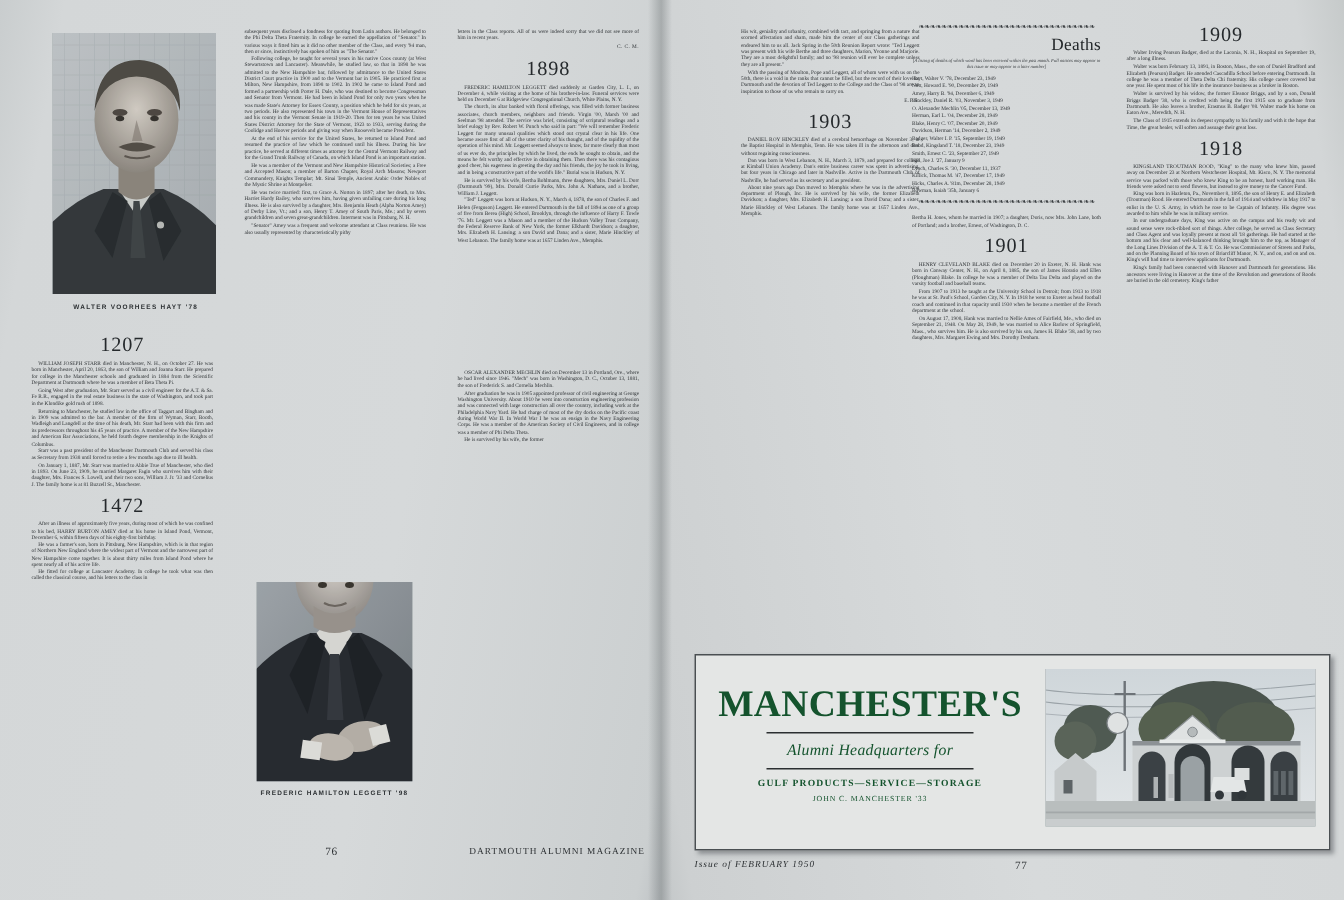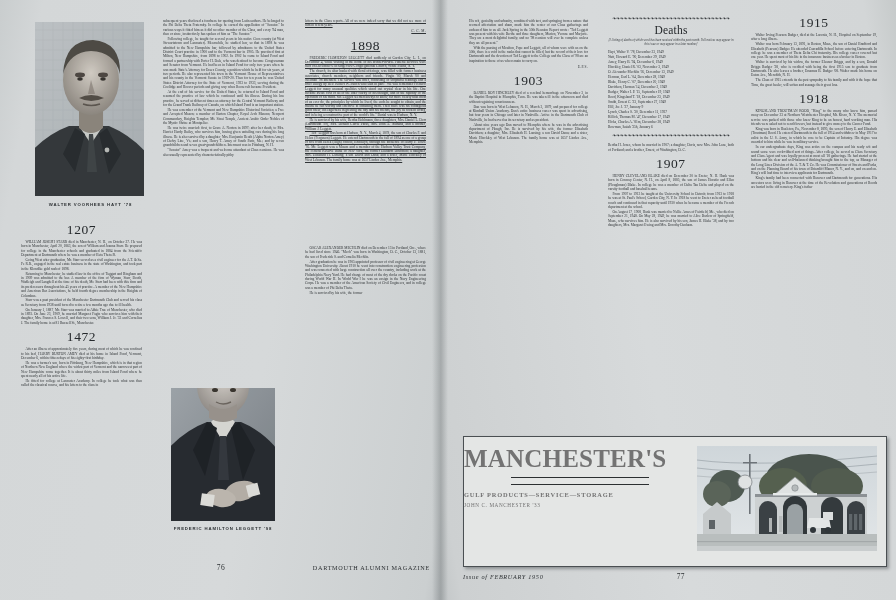--- a/index.html
+++ b/index.html
@@ -75,21 +75,21 @@
     text-align: center;
     font-size: 4.3px;
     letter-spacing: 0.85px;
     color: #2c3033;
     font-family: "Liberation Sans", sans-serif;
     font-weight: bold;
   }
 
   
   .deaths-head {
-    text-align: center;
+    text-align: right;
     font-size: 11.5px;
     color: #23272a;
     margin: 1px 0 2px 0;
     letter-spacing: 0.2px;
   }
   .deaths-rule {
     font-size: 5px;
     letter-spacing: -0.4px;
     color: #3a3e41;
     text-align: center;
@@ -115,22 +115,22 @@
 
   
   .ad {
     position: absolute;
     left: 463px; top: 436px; width: 424px; height: 131px;
     background: #e4e6e5;
     border: 1.2px solid #4a4f52;
     box-shadow: 2px 2px 3px rgba(60,65,68,0.45);
   }
   .ad-left {
-    position: absolute; left: 0; top: 0; width: 232px; height: 100%;
-    color: #737373;
+    position: absolute; left: 0; top: 11px; width: 232px; height: 100%;
+    text-align: center; color: #14532d;
   }
   .ad-title {
     font-size: 25px; font-weight: bold; letter-spacing: 0.2px;
     margin-top: 9px; line-height: 1; font-family: "Liberation Serif", serif;
   }
   .ad-sub {
     font-size: 9.2px; font-weight: bold; letter-spacing: 1.6px; margin-top: 5px;
   }
   .ad-hr {
     width: 138px; height: 1px; background: #2b2f31; margin: 6px auto 6px auto;
@@ -265,34 +265,34 @@
 
       <ellipse cx="70" cy="103" rx="16" ry="10" fill="#b8b2a8" transform="rotate(-12 70 103)"></ellipse>
       <ellipse cx="50" cy="110" rx="15" ry="9" fill="#c1bbb1" transform="rotate(8 50 110)"></ellipse>
       <rect x="76" y="96" width="12" height="12" fill="#e4e3de" transform="rotate(-14 82 102)"></rect>
       <rect x="30" y="106" width="13" height="12" fill="#e4e3de" transform="rotate(8 36 112)"></rect>
       <rect width="104" height="133" fill="#6e7479" opacity="0.07"></rect>
     </svg>
   </div>
   <div class="caption" style="left:150px; top:526px; width:146px;">FREDERIC HAMILTON LEGGETT '98</div>
 
-  <div class="col" style="left:305px; top:19px; width:121px;text-decoration:underline;">
+  <div class="col" style="left:305px; top:19px; width:121px;">
     <p class="noind">letters in the Class reports. All of us were indeed sorry that we did not see more of him in recent years.</p>
     <p class="sig">C. C. M.</p>
     <div class="yearhead">1898</div>
     <p>FREDERIC HAMILTON LEGGETT died suddenly at Garden City, L. I., on December 4, while visiting at the home of his brother-in-law. Funeral services were held on December 6 at Ridgeview Congregational Church, White Plains, N. Y.</p>
     <p>The church, its altar banked with floral offerings, was filled with former business associates, church members, neighbors and friends. Virgin '00, Marsh '00 and Seelman '98 attended. The service was brief, consisting of scriptural readings and a brief eulogy by Rev. Robert W. Punch who said in part: "We will remember Frederic Leggett for many unusual qualities which stood out crystal clear in his life. One became aware first of all of the utter clarity of his thought, and of the rapidity of the operation of his mind. Mr. Leggett seemed always to know, far more clearly than most of us ever do, the principles by which he lived, the ends he sought to obtain, and the means he felt worthy and effective in obtaining them. Then there was his contagious good cheer, his eagerness in greeting the day and his friends, the joy he took in living, and in being a constructive part of the world's life." Burial was in Hudson, N. Y.</p>
     <p>He is survived by his wife, Bertha Bohlmann, three daughters, Mrs. Daniel L. Dorr (Dartmouth '99), Mrs. Donald Currie Parks, Mrs. John A. Nathans, and a brother, William J. Leggett.</p>
     <p>"Ted" Leggett was born at Hudson, N. Y., March 4, 1878, the son of Charles F. and Helen (Ferguson) Leggett. He entered Dartmouth in the fall of 1894 as one of a group of five from Berea (High) School, Brooklyn, through the influence of Harry F. Towle '76. Mr. Leggett was a Mason and a member of the Hudson Valley Trust Company, the Federal Reserve Bank of New York, the former Elkhardt Davidson; a daughter, Mrs. Elizabeth H. Lansing; a son David and Dana; and a sister, Marie Hinckley of West Lebanon. The family home was at 1657 Linden Ave., Memphis.</p>
   </div>
 
   <div class="footer folio" style="left:211px; top:563px; width:20px; text-align:center;">76</div>
   <div class="footer" style="left:285px; top:564px; width:145px; text-align:right;">DARTMOUTH ALUMNI MAGAZINE</div>
 
-  <div class="col" style="left:469px; top:19px; width:119px;">
+  <div class="col" style="left:494px; top:19px; width:119px;">
     <p class="noind">His wit, geniality and urbanity, combined with tact, and springing from a nature that scorned affectation and sham, made him the center of our Class gatherings and endeared him to us all. Jack Spring in the 50th Reunion Report wrote: "Ted Leggett was present with his wife Berthe and three daughters, Marion, Yvonne and Marjorie. They are a most delightful family; and no '98 reunion will ever be complete unless they are all present."</p>
     <p>With the passing of Moulton, Pope and Leggett, all of whom were with us on the 50th, there is a void in the ranks that cannot be filled, but the record of their love for Dartmouth and the devotion of Ted Leggett to the College and the Class of '98 are an inspiration to those of us who remain to carry on.</p>
     <p class="sig">E.P.S.</p>
     <div class="yearhead">1903</div>
     <p>DANIEL ROY HINCKLEY died of a cerebral hemorrhage on November 3, in the Baptist Hospital in Memphis, Tenn. He was taken ill in the afternoon and died without regaining consciousness.</p>
     <p>Dan was born in West Lebanon, N. H., March 3, 1879, and prepared for college at Kimball Union Academy. Dan's entire business career was spent in advertising, but four years in Chicago and later in Nashville. Active in the Dartmouth Club of Nashville, he had served as its secretary and as president.</p>
     <p>About nine years ago Dan moved to Memphis where he was in the advertising department of Plough, Inc. He is survived by his wife, the former Elizabeth Davidson; a daughter, Mrs. Elizabeth H. Lansing; a son David Dana; and a sister, Marie Hinckley of West Lebanon. The family home was at 1657 Linden Ave., Memphis.</p>
     <p></p>
   </div>
 
@@ -320,43 +320,44 @@
       <div class="death-row">Smith, Ernest C. '23, September 27, 1949</div>
       <div class="death-row">Hill, Joe J. '27, January 9</div>
       <div class="death-row">Lynch, Charles S. '30, December 11, 1937</div>
       <div class="death-row">Killick, Thomas M. '47, December 17, 1949</div>
       <div class="death-row">Hicks, Charles A. '81m, December 28, 1949</div>
       <div class="death-row">Bowman, Isaiah '35h, January 6</div>
     </div>
     <div class="deaths-rule" style="margin-top:3px;">❧❧❧❧❧❧❧❧❧❧❧❧❧❧❧❧❧❧❧❧❧❧❧❧❧❧❧❧❧❧❧</div>
 
     <p class="noind" style="margin-top:4px;">Bertha H. Jones, whom he married in 1907; a daughter, Doris, now Mrs. John Lane, both of Portland; and a brother, Ernest, of Washington, D. C.</p>
-    <div class="yearhead">1907</div>
+    <div class="yearhead">1901</div>
     <p>HENRY CLEVELAND BLAKE died on December 20 in Exeter, N. H. Hank was born in Conway Center, N. H., on April 8, 1885, the son of James Horatio and Ellen (Ploughman) Blake. In college he was a member of Delta Tau Delta and played on the varsity football and baseball teams.</p>
     <p>From 1907 to 1913 he taught at the University School in Detroit; from 1913 to 1918 he was at St. Paul's School, Garden City, N. Y. In 1918 he went to Exeter as head football coach and continued in that capacity until 1930 when he became a member of the French department at the school.</p>
     <p>On August 17, 1908, Hank was married to Nellie Ames of Fairfield, Me., who died on September 21, 1948. On May 28, 1949, he was married to Alice Barlow of Springfield, Mass., who survives him. He is also survived by his son, James H. Blake '38, and by two daughters, Mrs. Margaret Ewing and Mrs. Dorothy Denham.</p>
   </div>
 
   <div class="col" style="left:751px; top:16px; width:126px;">
-    <div class="yearhead" style="margin-top:0;">1915</div>
+    <div class="yearhead" style="margin-top:0;">1909</div>
     <p>Walter Irving Pearson Badger, died at the Laconia, N. H., Hospital on September 19, after a long illness.</p>
     <p>Walter was born February 13, 1891, in Boston, Mass., the son of Daniel Bradford and Elizabeth (Pearson) Badger. He attended Cascadilla School before entering Dartmouth. In college he was a member of Theta Delta Chi fraternity. His college career covered but one year. He spent most of his life in the insurance business as a broker in Boston.</p>
     <p>Walter is survived by his widow, the former Eleanor Briggs, and by a son, Donald Briggs Badger '38, who is credited with being the first 1915 son to graduate from Dartmouth. He also leaves a brother, Erasmus B. Badger '08. Walter made his home on Eaton Ave., Meredith, N. H.</p>
     <p>The Class of 1915 extends its deepest sympathy to his family and with it the hope that Time, the great healer, will soften and assuage their great loss.</p>
     <div class="yearhead">1918</div>
     <p>KINGSLAND TROUTMAN ROOD, "King" to the many who knew him, passed away on December 23 at Northern Westchester Hospital, Mt. Kisco, N. Y. The memorial service was packed with those who knew King to be an honest, hard working man. His friends were asked not to send flowers, but instead to give money to the Cancer Fund.</p>
     <p>King was born in Hazleton, Pa., November 8, 1895, the son of Henry E. and Elizabeth (Troutman) Rood. He entered Dartmouth in the fall of 1914 and withdrew in May 1917 to enlist in the U. S. Army, in which he rose to be Captain of Infantry. His degree was awarded to him while he was in military service.</p>
     <p>In our undergraduate days, King was active on the campus and his ready wit and sound sense were rock-ribbed sort of things. After college, he served as Class Secretary and Class Agent and was loyally present at most all '18 gatherings. He had started at the bottom and his clear and well-balanced thinking brought him to the top, as Manager of the Long Lines Division of the A. T. &amp; T. Co. He was Commissioner of Streets and Parks, and on the Planning Board of his town of Briarcliff Manor, N. Y., and on, and on and on. King's will had time to interview applicants for Dartmouth.</p>
     <p>King's family had been connected with Hanover and Dartmouth for generations. His ancestors were living in Hanover at the time of the Revolution and generations of Roods are buried in the old cemetery. King's father</p>
   </div>
 
   <div class="ad">
     <div class="ad-left">
       <div class="ad-title">MANCHESTER'S</div>
       <div class="ad-hr"></div>
+      <div class="ad-line1">Alumni Headquarters for</div>
       <div class="ad-hr"></div>
       <div class="ad-line3">GULF PRODUCTS—SERVICE—STORAGE</div>
       <div class="ad-line4">JOHN C. MANCHESTER '33</div>
     </div>
     <div class="ad-photo">
       <svg width="180" height="105" viewBox="0 0 180 105" preserveAspectRatio="none">
         <defs>
           <linearGradient id="sky" x1="0" y1="0" x2="0" y2="1">
             <stop offset="0%" stop-color="#cfd6da"></stop>
               <stop offset="100%" stop-color="#e2e6e8"></stop>

